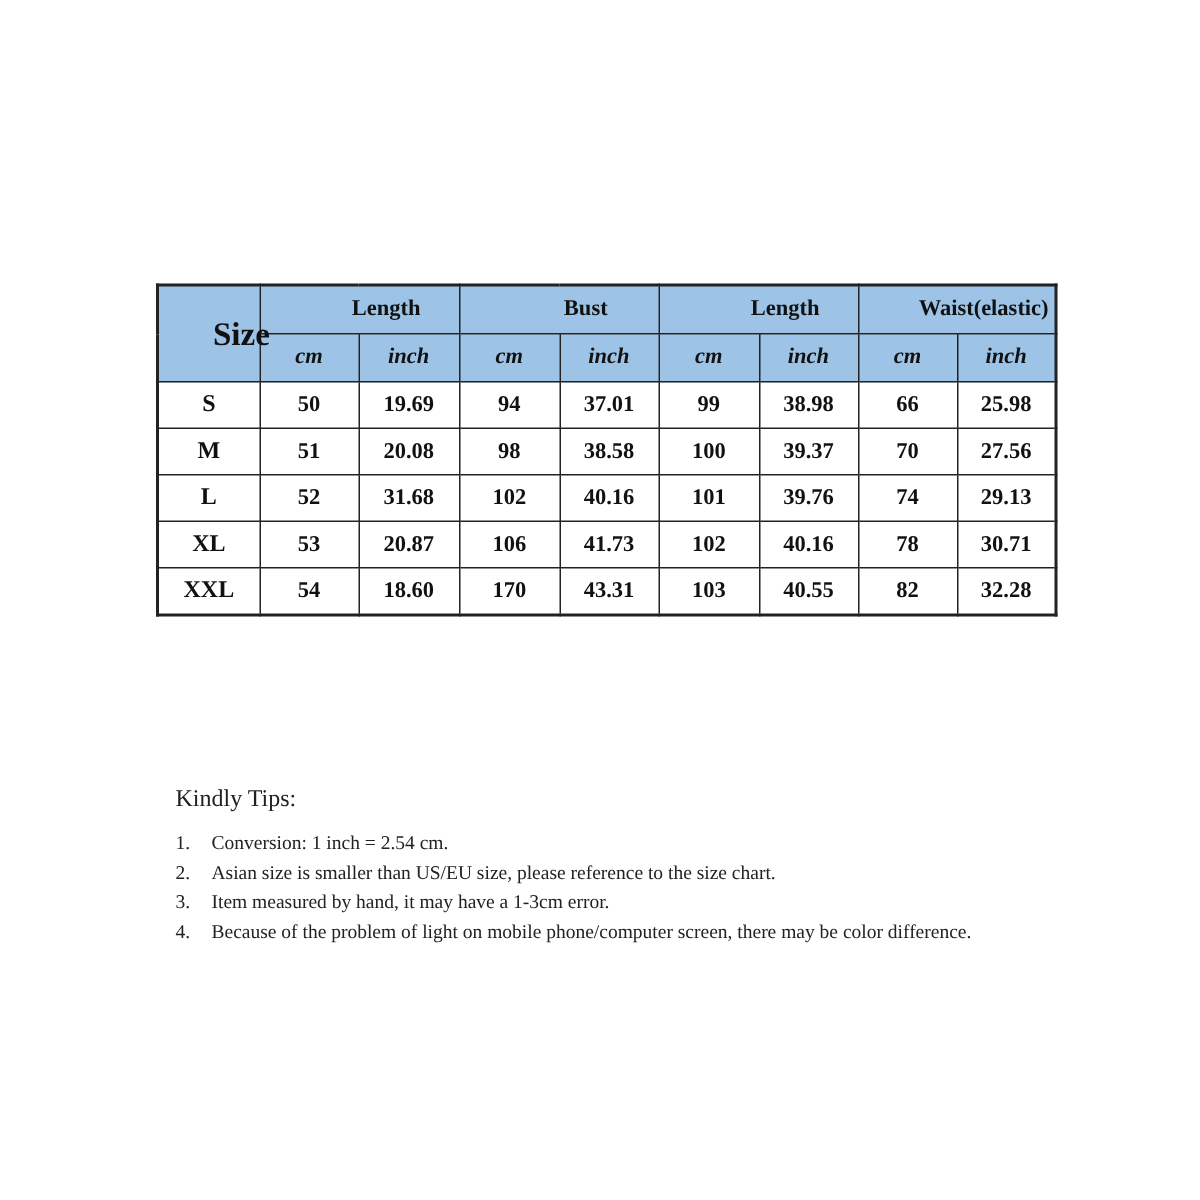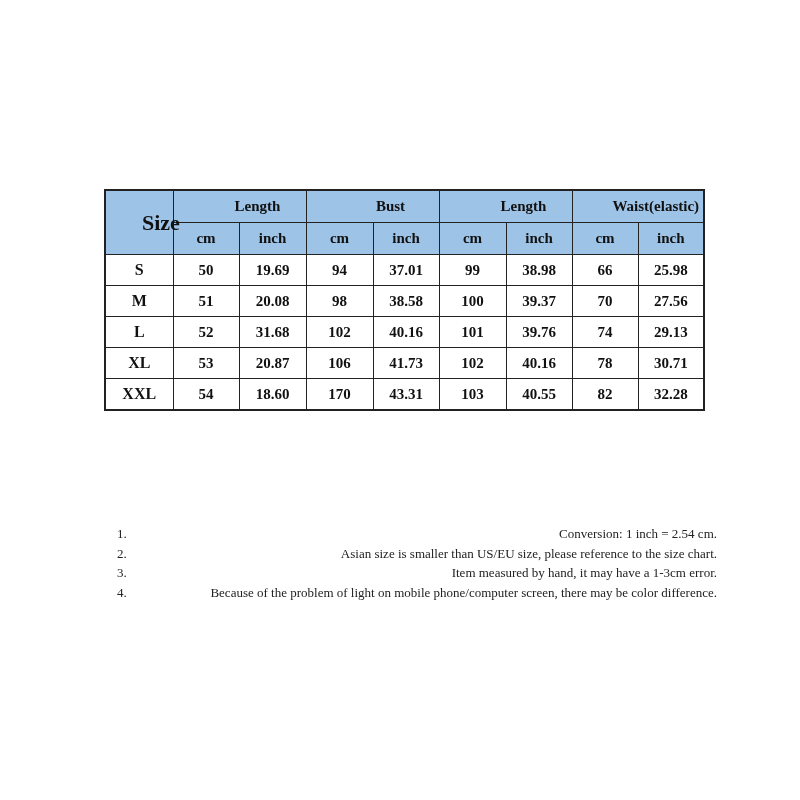--- a/index.html
+++ b/index.html
@@ -4,30 +4,30 @@
 <style>
   html, body { margin: 0; padding: 0; background: #ffffff; }
   body { width: 800px; height: 800px; position: relative; overflow: hidden; font-family: "Liberation Serif", serif; color: #111; }
   .chart-wrap { position: absolute; left: 104px; top: 189px; width: 599px; }
   .title-box { height: 93px; border: 2px solid #222; border-bottom: none; display: flex; align-items: center; justify-content: center; box-sizing: border-box; }
   .title-box h1 { margin: 10px 0 0 0; font-size: 29px; font-weight: bold; font-family: "Liberation Serif", serif; color: #111; }
   table.size-table { border-collapse: collapse; width: 599px; table-layout: fixed; border: 2px solid #222; }
   table.size-table td, table.size-table th { border: 1px solid #222; text-align: center; font-weight: bold; padding: 0; font-size: 15px; font-family: "Liberation Serif", serif; }
   table.size-table thead th { background: #9dc3e6; }
   table.size-table thead tr.group th { height: 31px; padding-left: 36px; }
-  table.size-table thead tr.units th { height: 31px; }
+  table.size-table thead tr.units th { height: 31px; font-style: italic; }
   table.size-table th.size-head { font-size: 22px; }
   table.size-table tbody td { height: 30px; background: #fff; }
   table.size-table tbody td.size-cell { font-size: 16px; }
   .tips { position: absolute; left: 117px; top: 524px; width: 600px; font-family: "Liberation Serif", serif; color: #222; }
   .tips h2 { margin: 0 0 10px 0; font-weight: normal; font-size: 16px; }
   .tips ol { margin: 0; padding: 0; list-style: none; }
   .tips li { font-size: 13px; line-height: 19.5px; display: flex; }
   .tips li .num { width: 24px; flex: none; }
-  .tips li .txt { flex: 1; text-align: right; }
+  .tips li .txt { flex: 1; }
 </style>
 </head>
 <body>
 
 <div class="chart-wrap">
   <table class="size-table">
     <colgroup>
       <col style="width:68px">
         <col style="width:66px">
         <col style="width:67px">
@@ -111,20 +111,21 @@
         <td>103</td>
         <td>40.55</td>
         <td>82</td>
         <td>32.28</td>
       </tr>
     </tbody>
   </table>
 </div>
 
 <div class="tips">
+  <h2>Kindly Tips:</h2>
   <ol>
     <li>
       <span class="num">1.</span>
       <span class="txt">Conversion: 1 inch = 2.54 cm.</span>
     </li>
     <li>
       <span class="num">2.</span>
       <span class="txt">Asian size is smaller than US/EU size, please reference to the size chart.</span>
     </li>
     <li>

